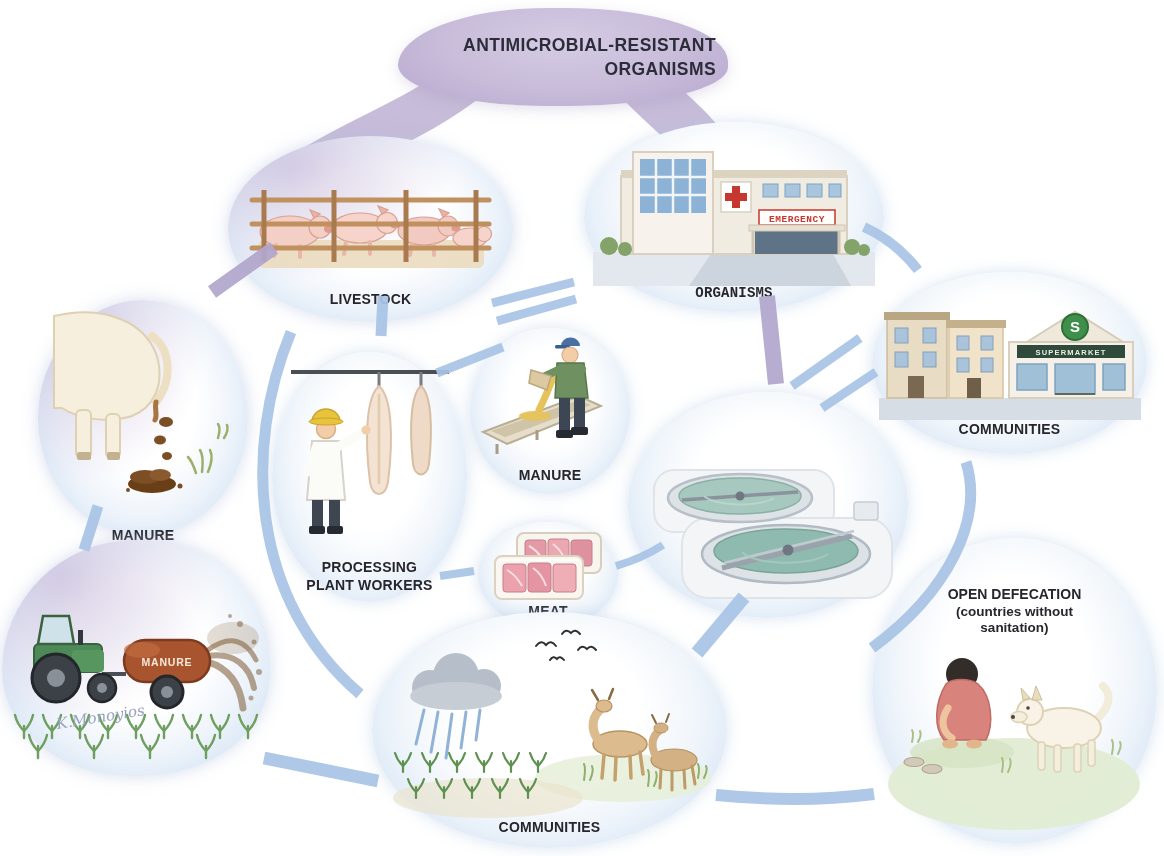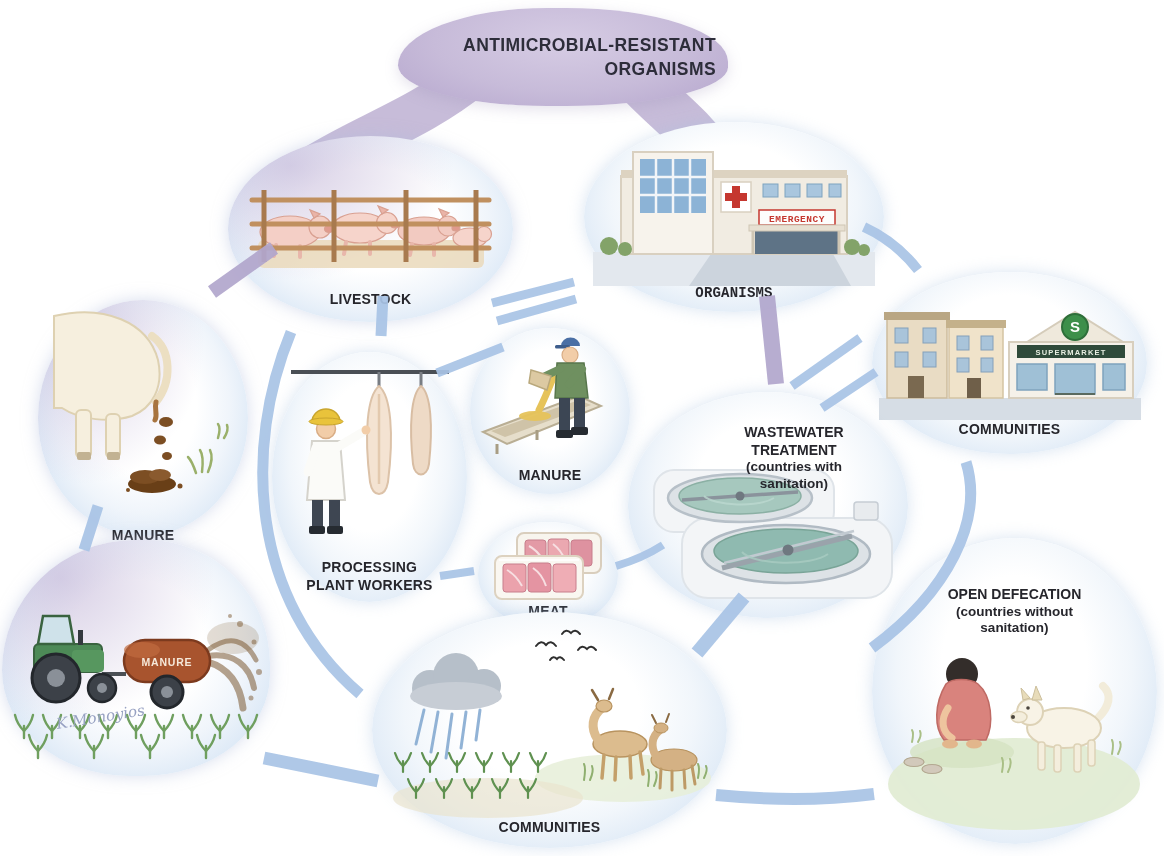--- a/index.html
+++ b/index.html
@@ -286,24 +286,20 @@
       <path d="M54,38 L74,44 L70,58 L52,51 Z" fill="#dcc9a2" stroke="#b9a87c" stroke-width="1.5"></path>
       <rect x="82" y="66" width="11" height="34" fill="#3c4654"></rect>
         <rect x="97" y="66" width="11" height="31" fill="#3c4654"></rect>
       <rect x="79" y="98" width="17" height="8" rx="2" fill="#262b31"></rect>
         <rect x="94" y="95" width="17" height="8" rx="2" fill="#262b31"></rect>
     </svg>
     <div class="node-label" style="bottom:10px;">MANURE</div>
   </div>
 
   <div class="bubble blue" style="left:628px;top:392px;width:280px;height:226px;">
-    <div class="label-block" style="top:32px;left:calc(50% + 26px);">
-      <div class="main" style="width:130px;">WASTEWATER TREATMENT</div>
-      <div class="sub" style="width:150px;">(countries with sanitation)</div>
-    </div>
     <svg class="illus" style="left:10px;top:48px;" width="258" height="168" viewBox="0 0 258 168">
       <rect x="16" y="30" width="180" height="62" rx="20" fill="#f3f5f7" stroke="#dfe4e9" stroke-width="2"></rect>
       <rect x="44" y="78" width="210" height="80" rx="26" fill="#f3f5f7" stroke="#dfe4e9" stroke-width="2"></rect>
       <ellipse cx="102" cy="58" rx="72" ry="24" fill="#dde2e6" stroke="#b7c0c8" stroke-width="2.5"></ellipse>
       <ellipse cx="102" cy="56" rx="61" ry="18" fill="#a6c8be" stroke="#8bb0a4" stroke-width="1.5"></ellipse>
       <path d="M44,60 L160,52" stroke="#8a939c" stroke-width="3.5"></path>
       <circle cx="102" cy="56" r="4.5" fill="#6f7880"></circle>
       <ellipse cx="148" cy="114" rx="84" ry="29" fill="#dde2e6" stroke="#b0bac3" stroke-width="2.5"></ellipse>
       <ellipse cx="148" cy="111" rx="72" ry="22" fill="#8fbab0" stroke="#79a497" stroke-width="1.5"></ellipse>
       <path d="M84,128 L214,96" stroke="#9aa3ab" stroke-width="5"></path>

